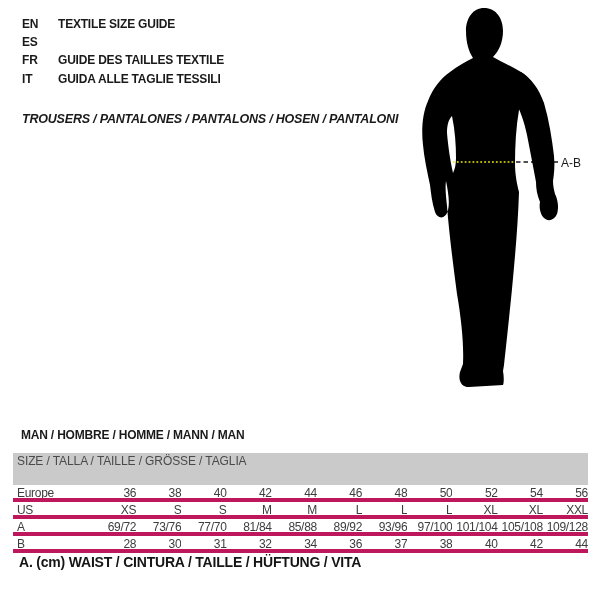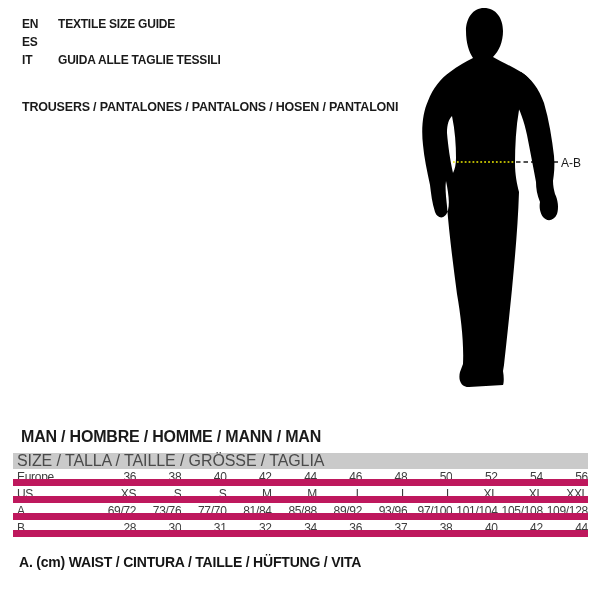--- a/index.html
+++ b/index.html
@@ -4,57 +4,61 @@
 <style>
   html,body{margin:0;padding:0;background:#fff;}
   #page{position:relative;width:600px;height:600px;background:#fff;overflow:hidden;
         font-family:"Liberation Sans",sans-serif;color:#1a1a1a;}
 
   
   .lang-block{position:absolute;top:15px;left:22px;}
   .lang-row{display:grid;grid-template-columns:36px auto;height:18.2px;line-height:18.2px;
             font-size:12px;font-weight:700;letter-spacing:-0.2px;white-space:nowrap;}
 
-  .category-heading{position:absolute;top:100px;left:22px;font-size:12.5px;font-weight:700;
-            letter-spacing:-0.2px;white-space:nowrap;}
+  .category-heading{position:absolute;top:112px;left:22px;font-size:12.5px;font-weight:700;
+            letter-spacing:-0.2px;white-space:nowrap;font-style:italic;}
 
   
   #figure-svg{position:absolute;left:395px;top:0;}
 
   
-  .gender-heading{position:absolute;top:428px;left:21px;font-size:16px;font-weight:700;
+  .gender-heading{position:absolute;top:428px;left:21px;font-size:12px;font-weight:700;
             letter-spacing:-0.2px;white-space:nowrap;}
 
   
   .size-table{position:absolute;top:453px;left:13px;width:575px;}
-  .st-header{height:16px;line-height:16px;background:#cacaca;color:#4a4a4a;
-             font-size:16px;padding-left:4px;letter-spacing:-0.1px;}
+  .st-header{height:32px;line-height:16px;background:#cacaca;color:#4a4a4a;
+             font-size:12px;padding-left:4px;letter-spacing:-0.1px;}
   .st-row{display:grid;grid-template-columns:78px repeat(11,1fr);
           height:17px;line-height:16px;box-sizing:border-box;
-          border-bottom:7px solid #be185d;font-size:12px;color:#3d3d3d;}
+          border-bottom:4px solid #be185d;font-size:12px;color:#3d3d3d;}
   .st-row .cell{text-align:right;overflow:hidden;letter-spacing:-0.3px;}
   .st-row .label{text-align:left;padding-left:4px;color:#3d3d3d;}
 
   
   .footnotes{position:absolute;top:554px;left:19px;font-size:14px;font-weight:700;
              letter-spacing:-0.2px;color:#151515;}
   .footnotes div{height:16.5px;line-height:16.5px;white-space:nowrap;}
 </style>
 </head>
 <body>
 
 <div id="page">
 
   <div class="lang-block">
       <div class="lang-row">
         <span>EN</span>
         <span>TEXTILE SIZE GUIDE</span>
       </div>
       <div class="lang-row">
         <span>ES</span>
+      </div>
+      <div class="lang-row">
+        <span>FR</span>
+        <span>GUIDE DES TAILLES TEXTILE</span>
       </div>
       <div class="lang-row">
         <span>IT</span>
         <span>GUIDA ALLE TAGLIE TESSILI</span>
       </div>
     </div>
 
   <div class="category-heading">TROUSERS / PANTALONES / PANTALONS / HOSEN / PANTALONI</div>
 
   <svg id="figure-svg" width="210" height="415" viewBox="395 0 210 415">

